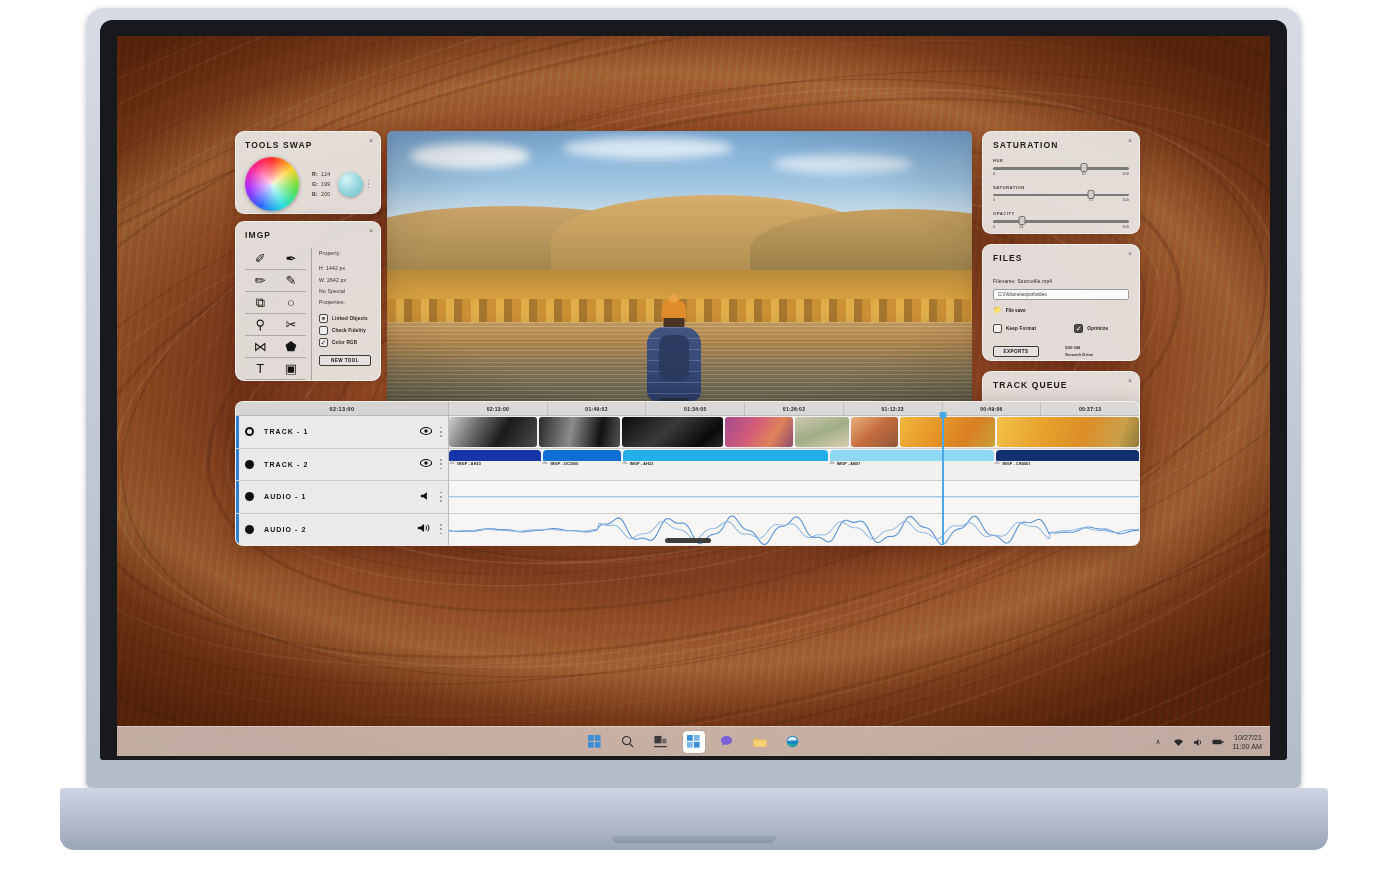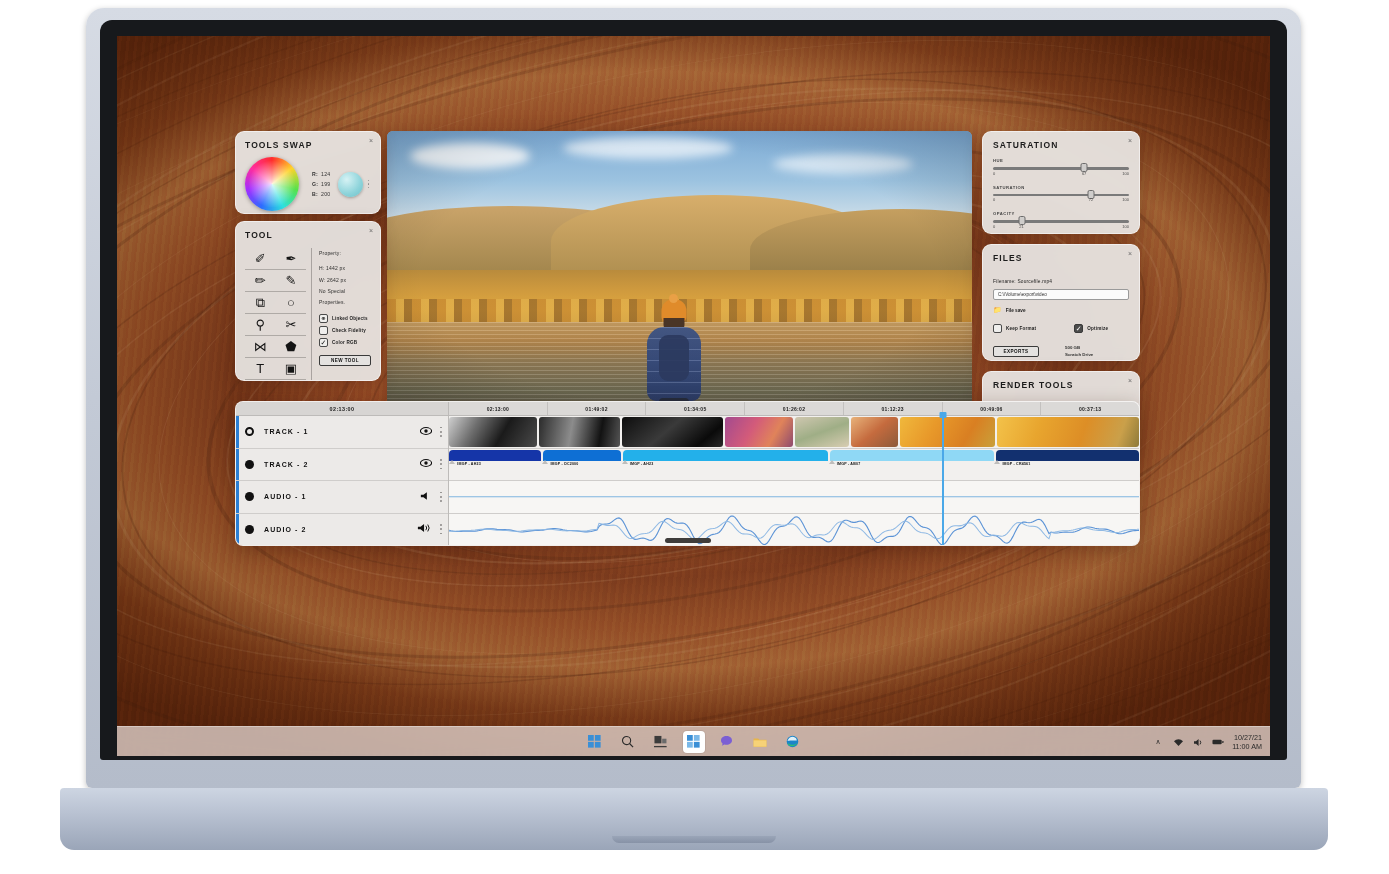--- a/index.html
+++ b/index.html
@@ -464,21 +464,21 @@
         <div class="cs-swatch"></div>
         <div class="cs-dots">
             <i></i>
             <i></i>
             <i></i>
           </div>
       </div>
     </div>
 
     <div class="panel" id="tools">
-      <div class="panel-title">TOOL</div>
+      <div class="panel-title">IMGP</div>
       <div class="panel-close">×</div>
       <div class="tools-body">
         <div class="tool-grid" id="tool-grid">
             <div class="tool-cell">✐</div>
             <div class="tool-cell">✒</div>
             <div class="tool-cell">✏</div>
             <div class="tool-cell">✎</div>
             <div class="tool-cell">⧉</div>
             <div class="tool-cell">○</div>
             <div class="tool-cell">⚲</div>
@@ -590,21 +590,21 @@
       <div class="ex-bottom">
         <div class="ex-btn">EXPORTS</div>
         <div class="ex-drive">
           <div>500 GB</div>
           <div>Scratch Drive</div>
         </div>
       </div>
     </div>
 
     <div class="panel" id="renderq">
-      <div class="panel-title">RENDER TOOLS</div>
+      <div class="panel-title">TRACK QUEUE</div>
       <div class="panel-close">×</div>
       <div class="rq-t">NO FILES ON RENDER QUEUE</div>
       <div class="rq-drop">Drag files here:</div>
     </div>
 
     <div id="timeline">
       <div class="tl-head">
         <div class="tl-head-left">02:13:00</div>
         <div class="tl-ruler" id="tl-ruler">
             <div class="tl-tick">02:13:00</div>

